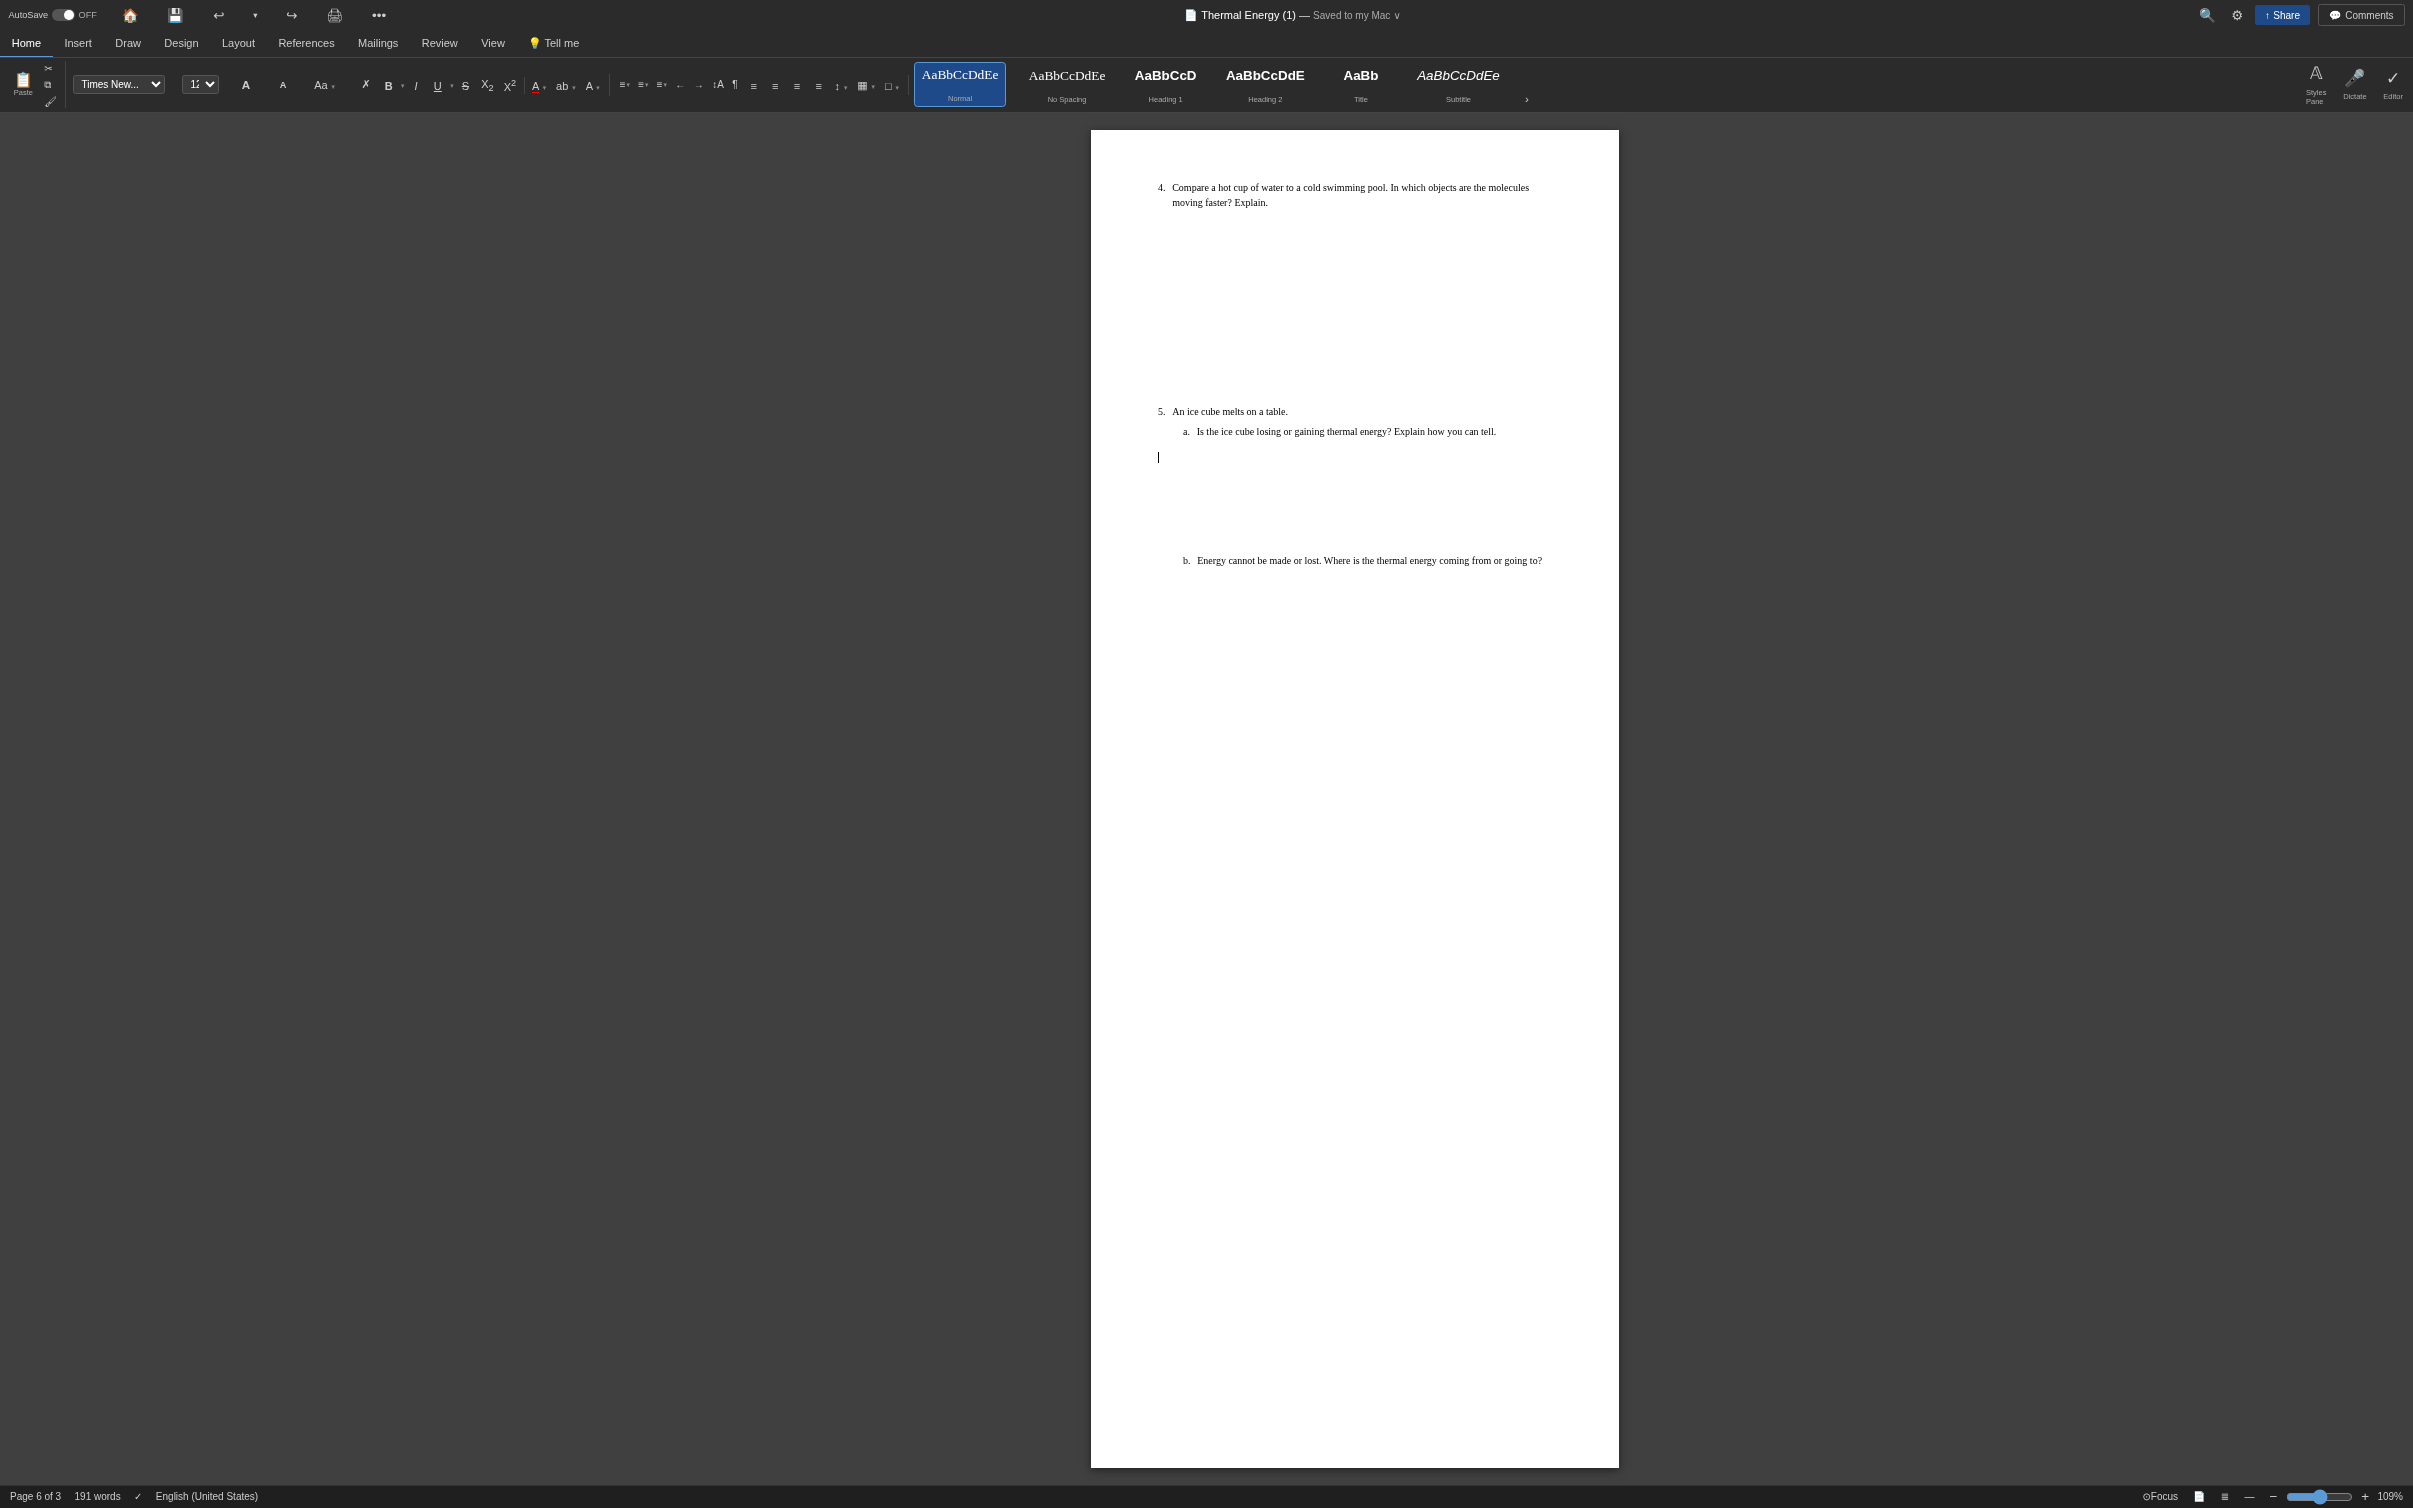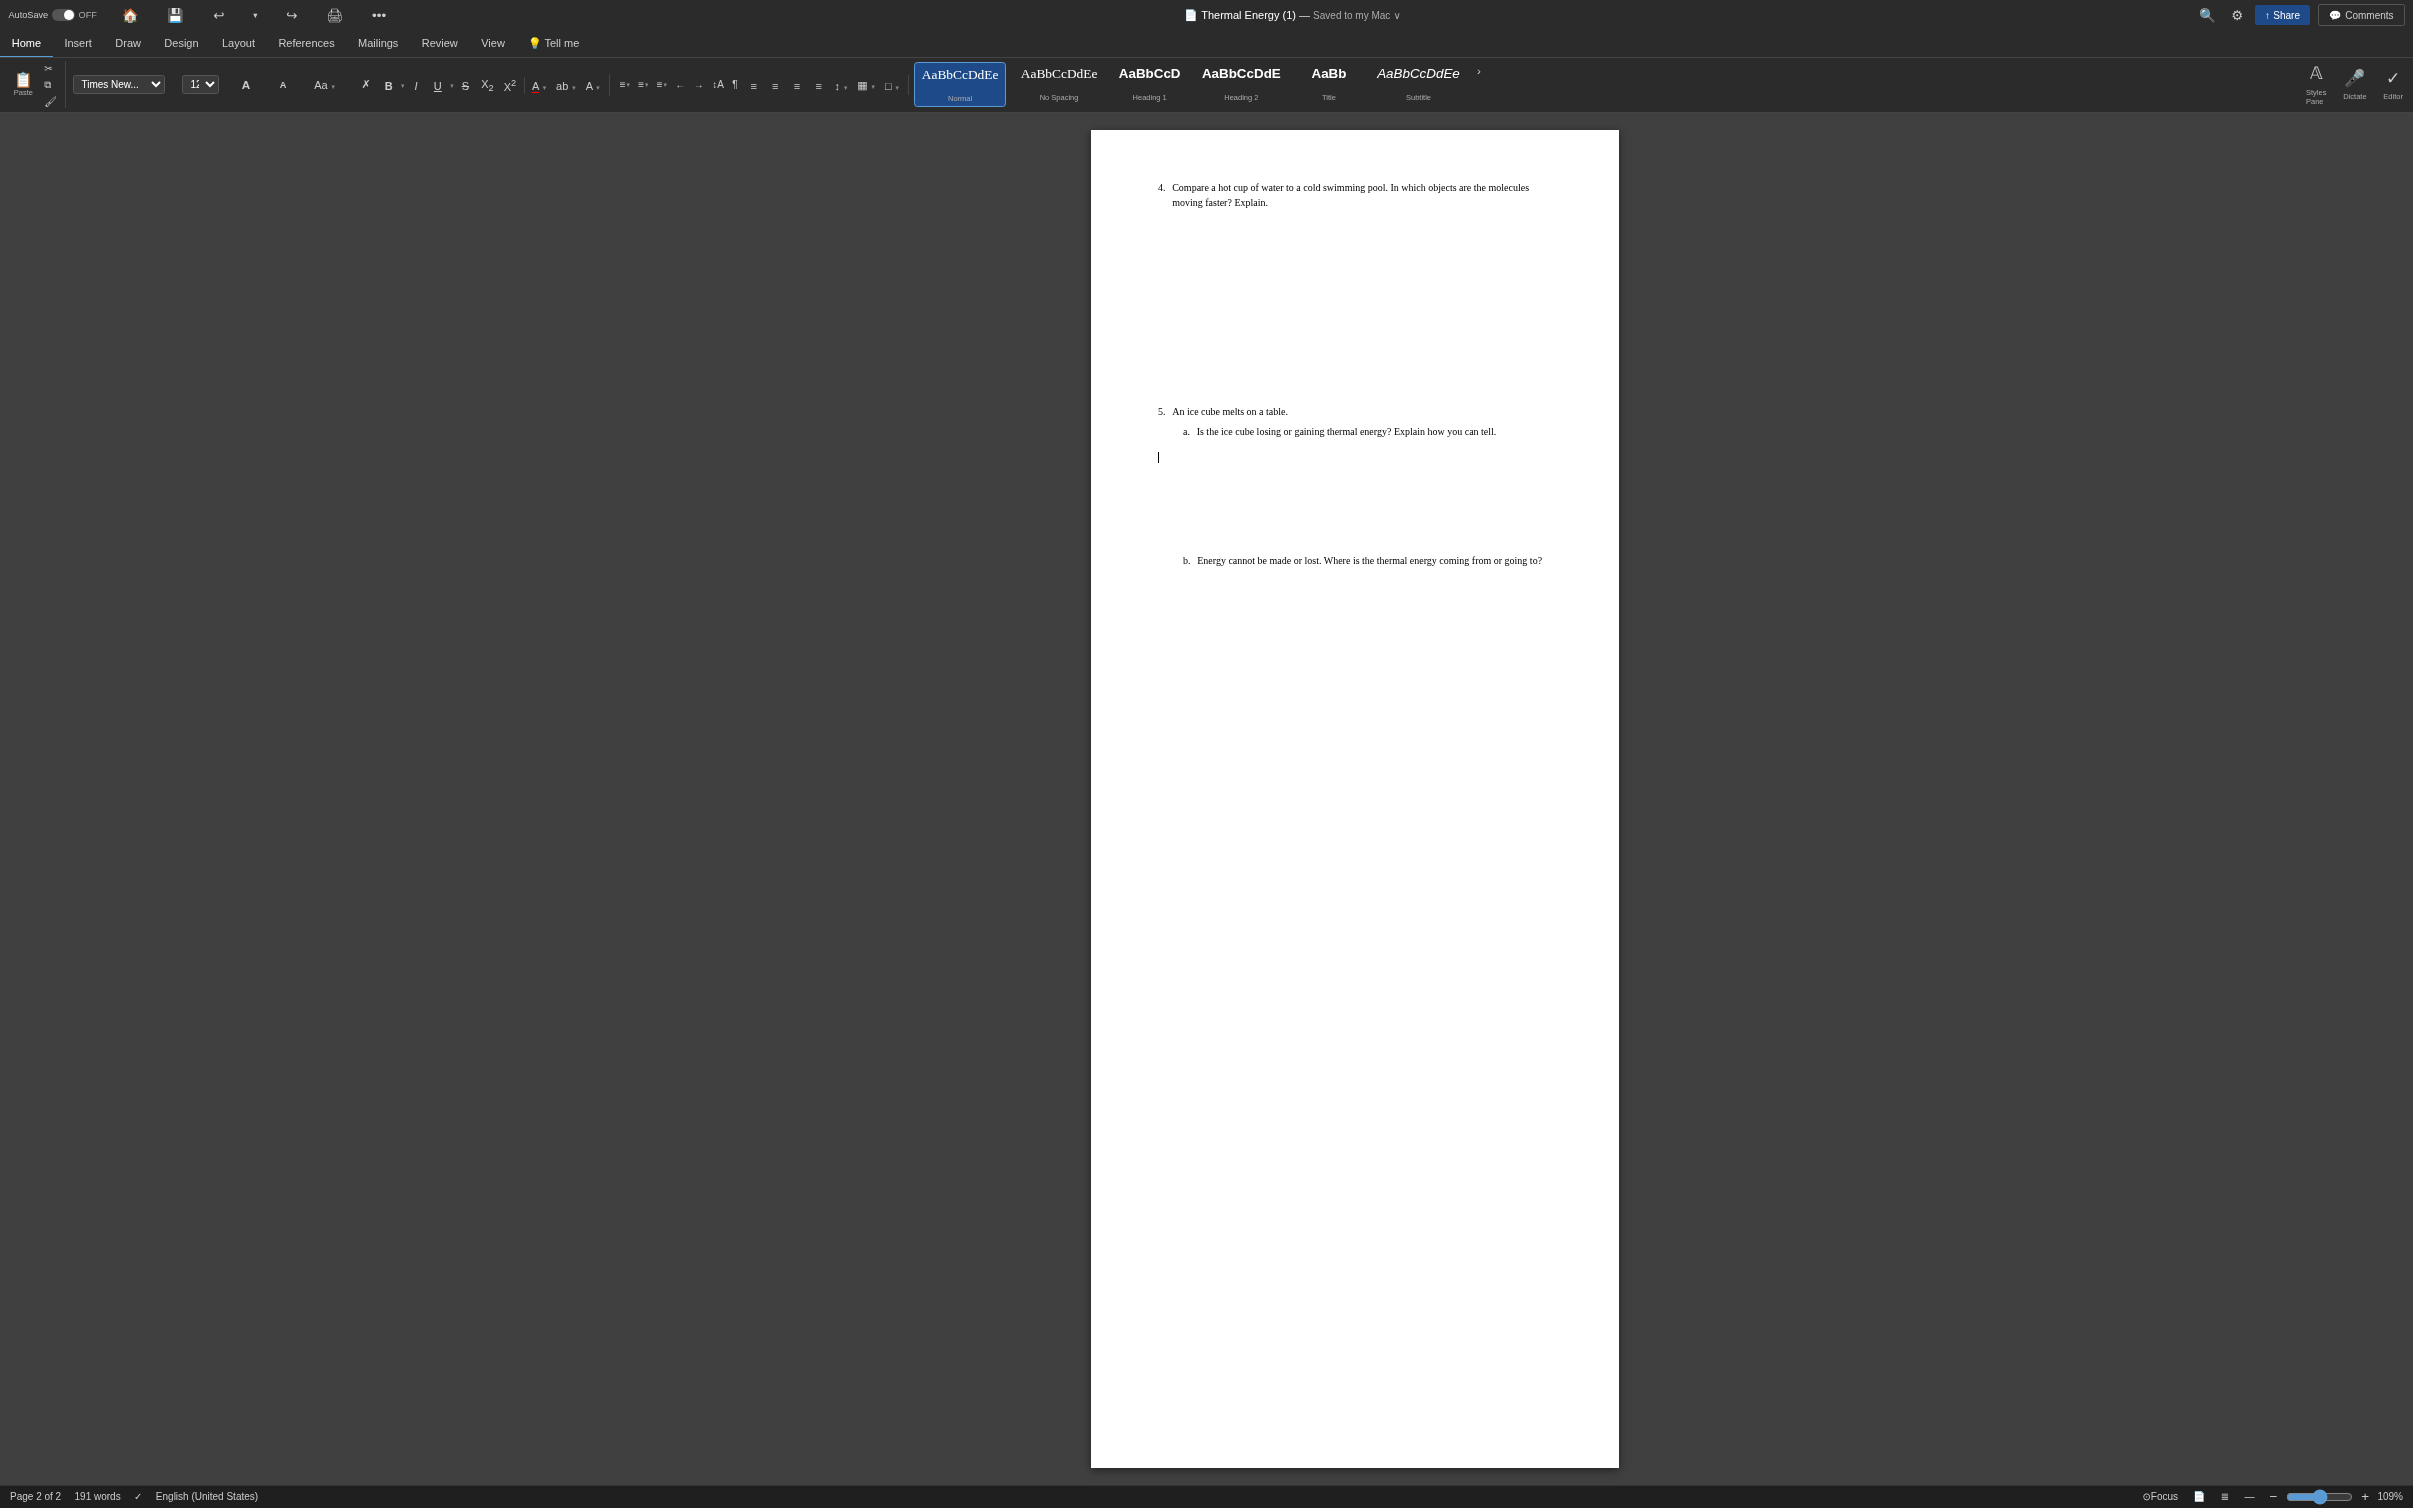--- a/index.html
+++ b/index.html
@@ -101,22 +101,22 @@
       color: #fff;
       border-radius: 2.5px;
       padding: 1.7px 3.4px;
       font-size: 10px;
       width: 37px;
     }
 
     
     .styles-area {
       display: flex;
-      align-items: flex-start;
-      gap: 8px;
+      align-items: flex-end;
+      gap: 16px;
       padding: 0 3.4px;
     }
 
     .style-card {
       display: flex;
       flex-direction: column;
       align-items: center;
       padding: 3.4px 6.7px;
       border-radius: 3.4px;
       cursor: pointer;
@@ -504,21 +504,21 @@
         </div>
 
       </div>
     </div>
   </div>
 
   <div id="right-margin"></div>
 </div>
 
 <div id="status-bar">
-  <span class="status-item">Page 2 of 2</span>
+  <span class="status-item">Page 6 of 3</span>
   <span class="status-item">191 words</span>
   <span class="status-item">✓</span>
   <span class="status-item">English (United States)</span>
 
   <div class="right">
     <button class="rb-btn-sm">
       <span>⊙</span>
       <span>Focus</span>
     </button>
     <button class="rb-btn-sm">📄</button>

